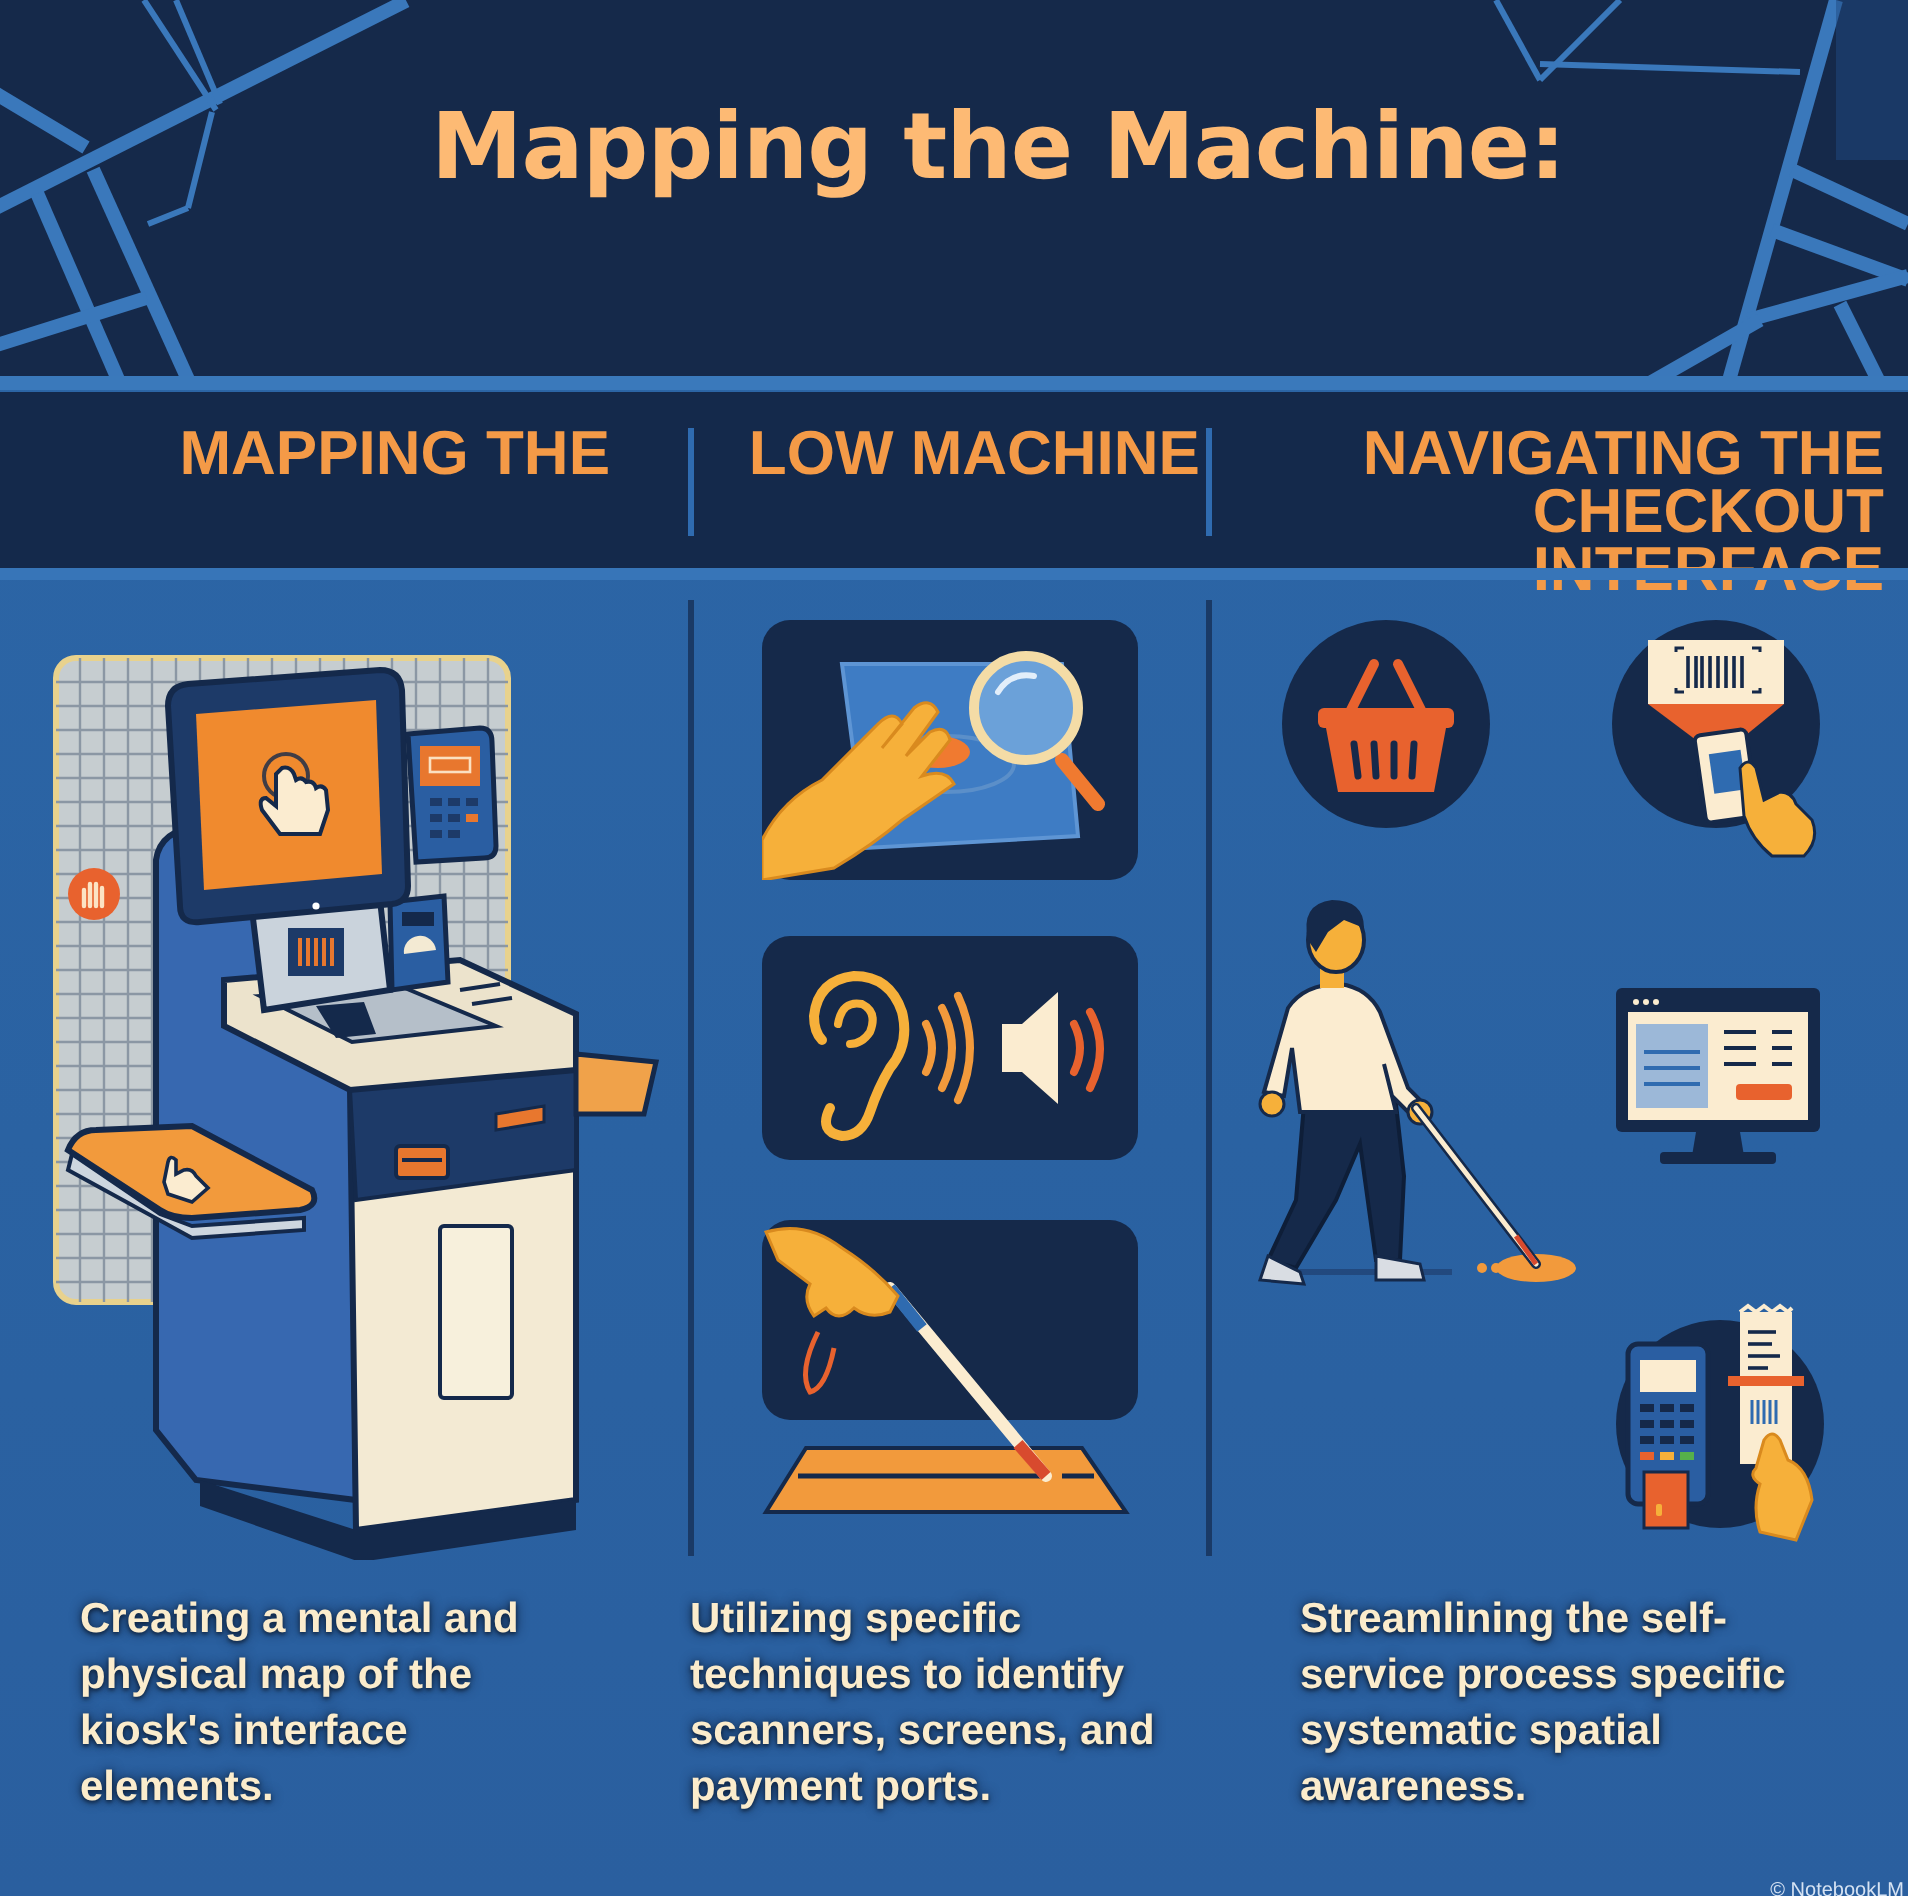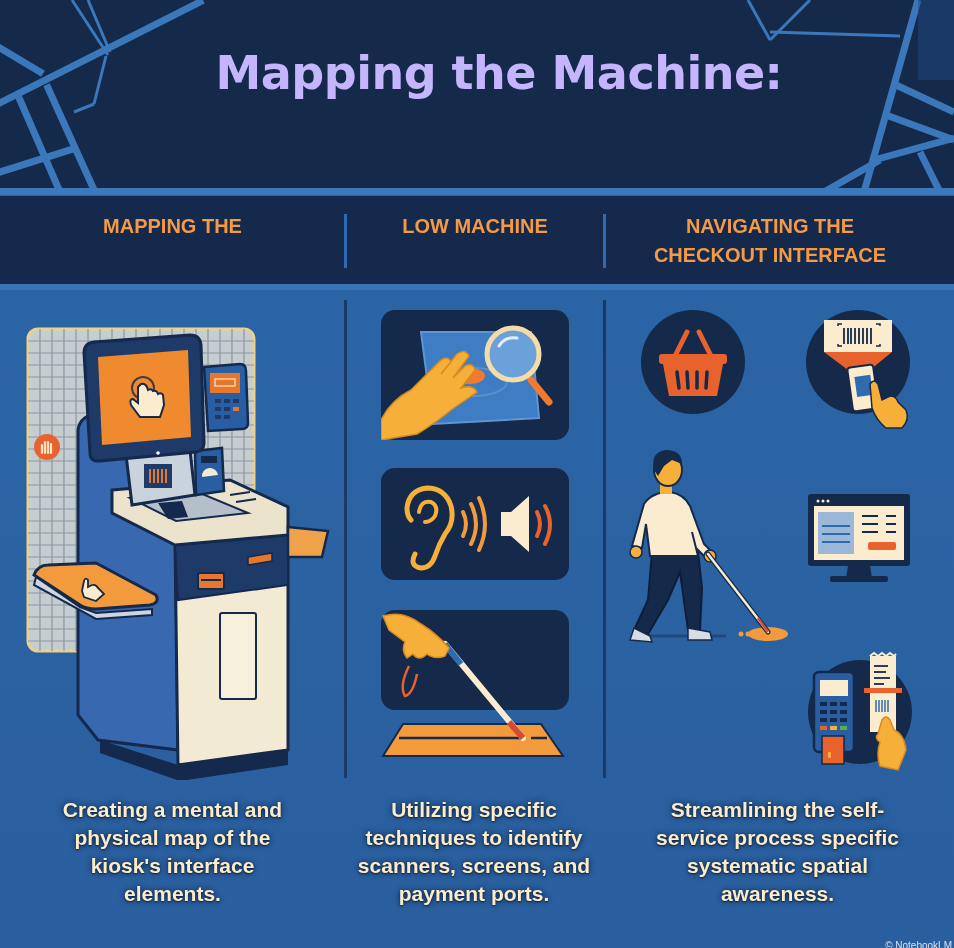--- a/index.html
+++ b/index.html
@@ -17,21 +17,21 @@
   
   .header {
     position: absolute; left: 0; top: 0; width: 954px; height: 192px;
     background: #15294a;
     overflow: hidden;
   }
   .header svg.map-lines { position: absolute; left: 0; top: 0; }
   .title {
     position: absolute; left: 0; top: 44px; width: 954px;
     text-align: center;
-    color: #c4b5fd;
+    color: #fdba74;
     font-family: "DejaVu Sans", sans-serif;
     font-weight: bold;
     font-size: 46px;
     line-height: 58px;
     letter-spacing: -0.5px;
     padding-left: 44px;
   }
   .header-border {
     position: absolute; left: 0; top: 188px; width: 954px; height: 7px;
     background: #3a79bb;
@@ -39,23 +39,23 @@
   
   .col-headers {
     position: absolute; left: 0; top: 196px; width: 954px; height: 88px;
     background: #14294b;
   }
   .col-head {
     position: absolute; top: 16px;
     color: #f49a47;
     font-family: "Liberation Sans", sans-serif;
     font-weight: bold;
-    font-size: 20px;
+    font-size: 31px;
     line-height: 29px;
-    text-align: center;
+    text-align: right;
     letter-spacing: 0px;
   }
   .col-divider {
     position: absolute; width: 3px; background: #2f6bb0;
   }
   .head-bottom {
     position: absolute; left: 0; top: 284px; width: 954px; height: 6px;
     background: #3775b8;
   }
   
@@ -71,21 +71,20 @@
     position: absolute; background: #15294a; border-radius: 50%;
   }
   
   .desc {
     position: absolute; top: 796px;
     color: #fbeccc;
     font-family: "Liberation Sans", sans-serif;
     font-weight: bold;
     font-size: 21px;
     line-height: 28px;
-    text-align: center;
     text-shadow: 0 0 6px rgba(10,25,50,0.85), 0 1px 2px rgba(0,0,0,0.6);
   }
   .watermark {
     position: absolute; right: 2px; bottom: -3px;
     color: #d6e3f3; font-size: 10px;
     font-family: "Liberation Sans", sans-serif;
   }
 </style>
 </head>
 <body>

